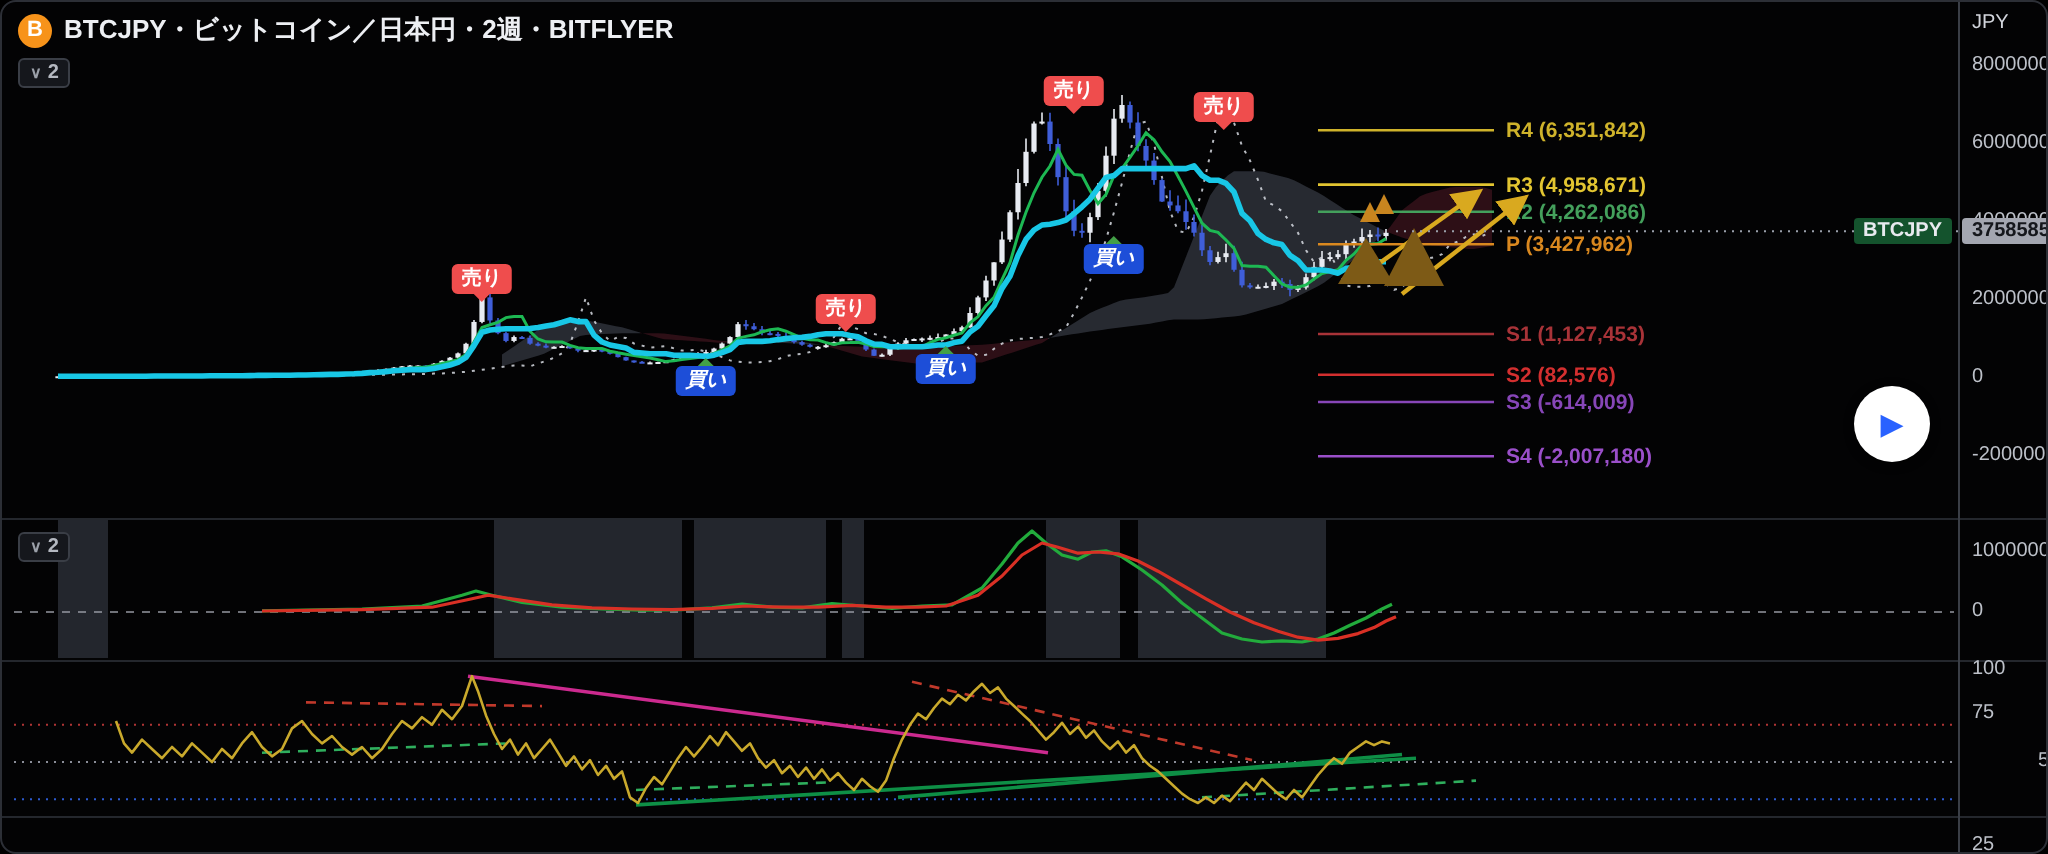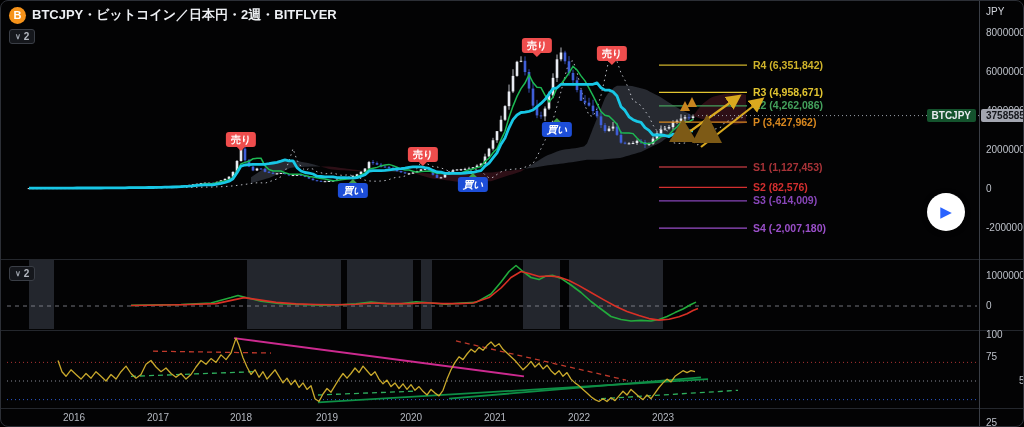--- a/index.html
+++ b/index.html
@@ -624,30 +624,20 @@
         <line x1="455" y1="10.924" x2="625" y2="50.068" stroke="#c0392b" stroke-width="1.3" stroke-dasharray="5 4"></line>
         <line x1="130" y1="46.34" x2="253" y2="41.68" stroke="#2fae5d" stroke-width="1.3" stroke-dasharray="5 4"></line>
         <line x1="317" y1="64.98" x2="412" y2="61.252" stroke="#2fae5d" stroke-width="1.3" stroke-dasharray="5 4"></line>
         <line x1="600" y1="68.708" x2="737" y2="60.32" stroke="#2fae5d" stroke-width="1.3" stroke-dasharray="5 4"></line>
         <polyline points="57.0,30.5 61.0,41.7 65.0,46.3 70.0,39.8 75.0,44.5 80.0,49.1 85.0,43.5 90.0,48.2 95.0,41.7 100.0,46.3 105.0,51.0 110.0,44.5 115.0,49.1 120.0,41.7 125.0,36.1 130.0,43.5 135.0,48.2 140.0,44.5 145.0,34.2 150.0,30.5 155.0,37.0 160.0,41.7 165.0,38.0 170.0,43.5 175.0,47.3 180.0,43.5 185.0,49.1 190.0,44.5 195.0,37.0 200.0,30.5 205.0,34.2 210.0,28.6 215.0,32.4 220.0,24.9 225.0,29.6 230.0,23.0 235.0,8.1 238.0,15.6 242.0,27.7 246.0,37.0 250.0,44.5 254.0,39.8 258.0,47.3 262.0,41.7 266.0,49.1 270.0,44.5 274.0,39.8 278.0,46.3 282.0,52.9 286.0,48.2 290.0,54.7 294.0,50.1 298.0,57.5 302.0,52.9 306.0,59.4 310.0,55.7 314.0,68.7 318.0,71.5 322.0,64.0 326.0,58.5 330.0,62.2 334.0,55.7 338.0,49.1 342.0,43.5 346.0,48.2 350.0,43.5 354.0,38.0 358.0,42.6 362.0,36.1 366.0,40.7 370.0,45.4 374.0,41.7 378.0,49.1 382.0,53.8 386.0,50.1 390.0,56.6 394.0,52.9 398.0,58.5 402.0,53.8 406.0,59.4 410.0,54.7 414.0,60.3 418.0,56.6 422.0,61.3 426.0,65.0 430.0,59.4 434.0,63.1 438.0,65.9 442.0,60.3 446.0,49.1 450.0,39.8 454.0,32.4 458.0,26.8 462.0,29.6 466.0,24.0 470.0,19.3 474.0,22.1 478.0,17.4 482.0,20.2 486.0,15.6 490.0,11.9 494.0,16.5 498.0,13.7 502.0,19.3 506.0,23.0 510.0,26.8 514.0,30.5 518.0,35.2 522.0,39.8 526.0,36.1 530.0,31.4 534.0,37.0 538.0,33.3 542.0,38.9 546.0,35.2 550.0,40.7 554.0,44.5 558.0,40.7 562.0,46.3 566.0,42.6 570.0,49.1 574.0,52.9 578.0,55.7 582.0,59.4 586.0,63.1 590.0,66.8 594.0,69.6 598.0,71.5 602.0,68.7 606.0,71.5 610.0,67.8 614.0,70.6 618.0,65.9 622.0,61.3 626.0,65.0 630.0,59.4 634.0,63.1 638.0,66.8 642.0,69.6 646.0,65.0 650.0,68.7 654.0,63.1 658.0,57.5 662.0,52.9 666.0,49.1 670.0,51.9 674.0,46.3 678.0,43.5 682.0,40.7 686.0,42.6 690.0,40.7 694.0,41.7" fill="none" stroke="#c9a92c" stroke-width="1.3" stroke-linejoin="round"></polyline>
       </svg>
   </div>
 
   <div class="sep" style="top:407px;"></div>
 
-  <div class="time-axis" id="time-axis">
-      <div class="yearlabel" style="left: 73px;">2016</div>
-      <div class="yearlabel" style="left: 157px;">2017</div>
-      <div class="yearlabel" style="left: 240px;">2018</div>
-      <div class="yearlabel" style="left: 326px;">2019</div>
-      <div class="yearlabel" style="left: 410px;">2020</div>
-      <div class="yearlabel" style="left: 494px;">2021</div>
-      <div class="yearlabel" style="left: 578px;">2022</div>
-      <div class="yearlabel" style="left: 662px;">2023</div>
-    </div>
 
   <div class="vsep"></div>
   <div class="price-axis" id="price-axis">
     <div class="axlabel axunit" style="top:5px;">JPY</div>
   <div class="axlabel" style="top: 26px;">8000000</div>
       <div class="axlabel" style="top: 65px;">6000000</div>
       <div class="axlabel" style="top: 104px;">4000000</div>
       <div class="axlabel" style="top: 143px;">2000000</div>
       <div class="axlabel" style="top: 182px;">0</div>
       <div class="axlabel" style="top: 221px;">-2000000</div>

